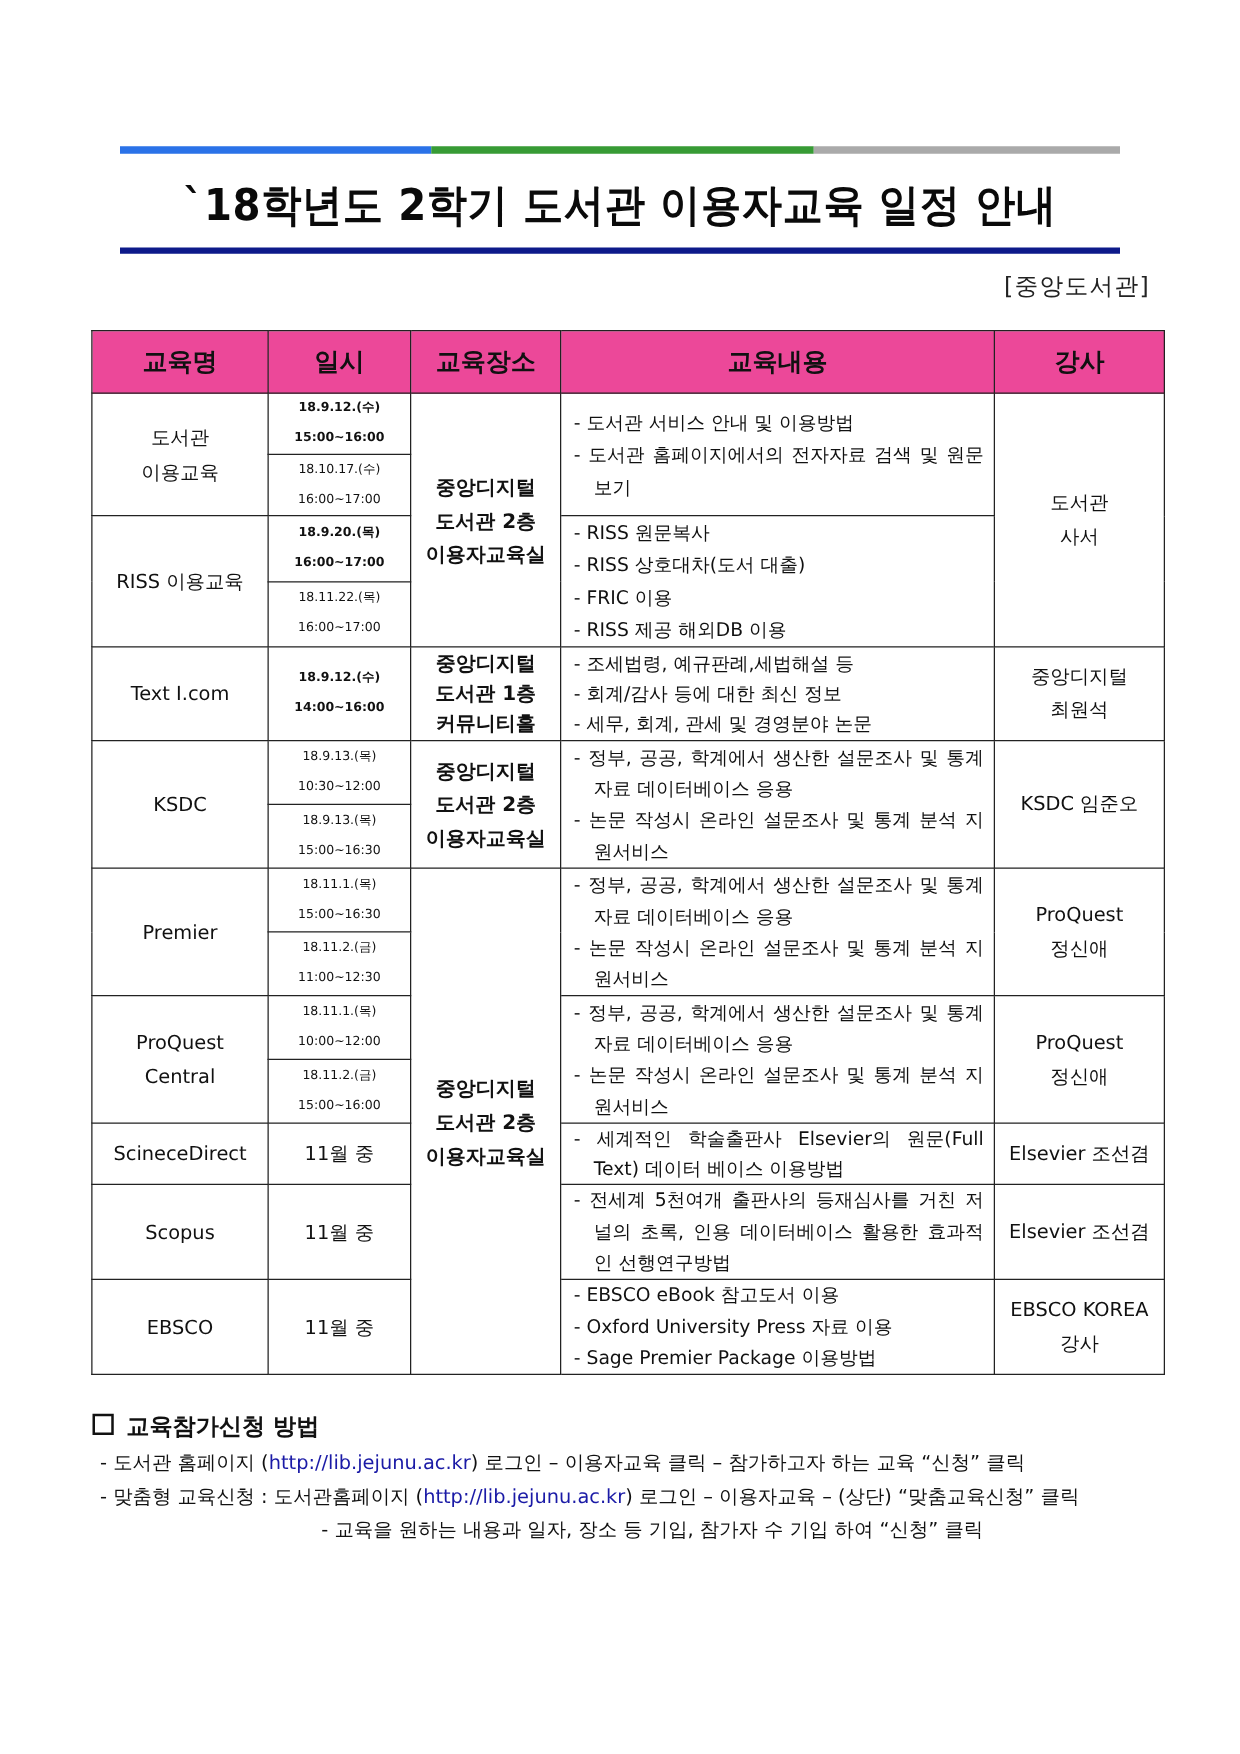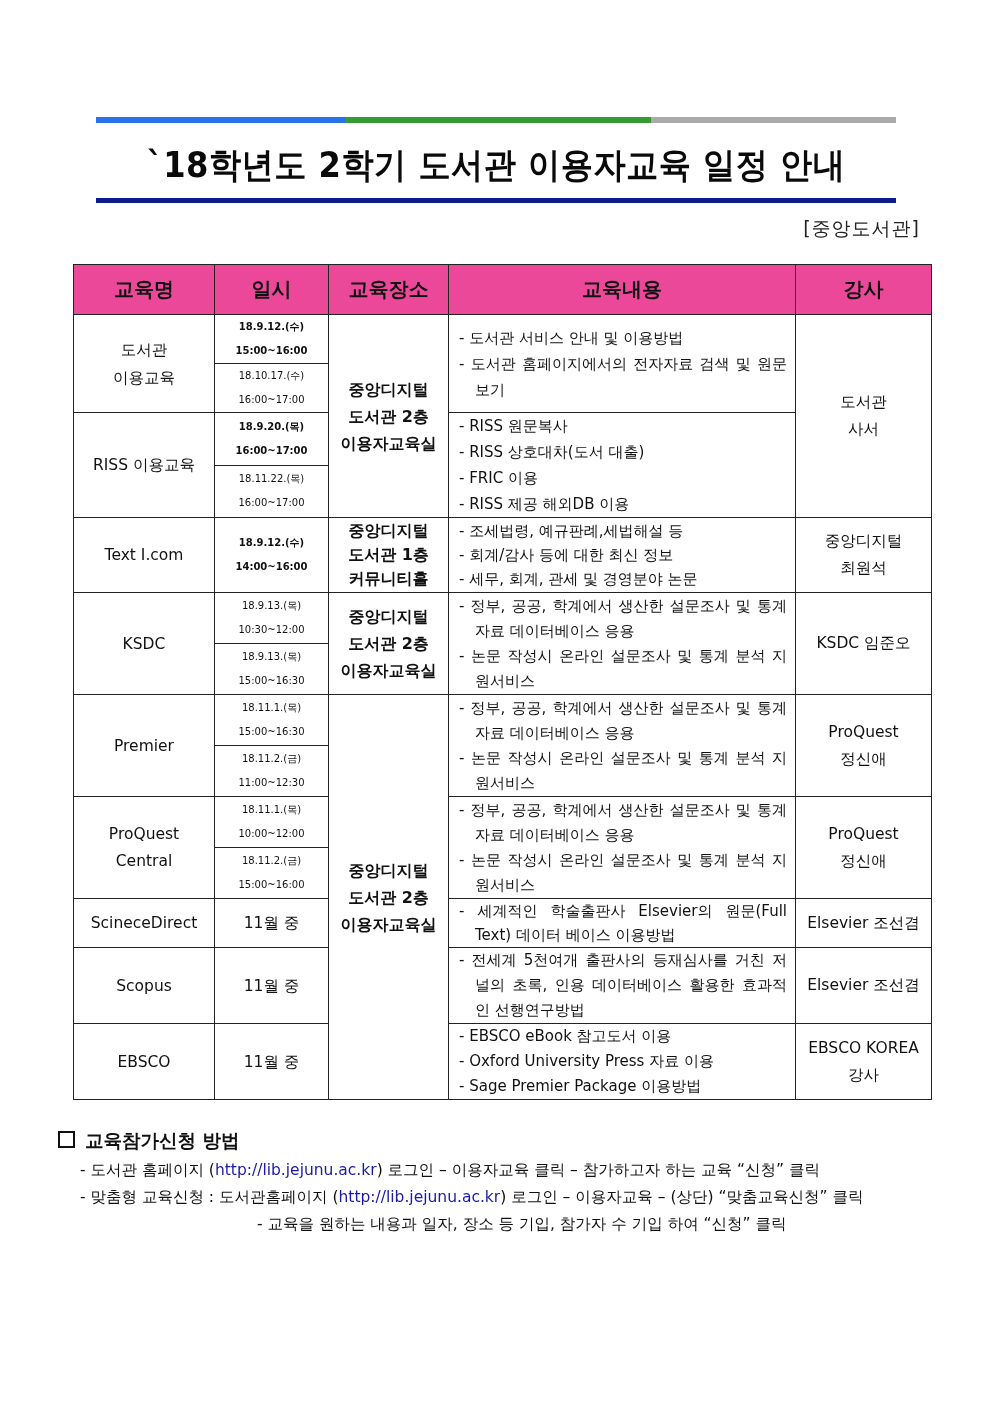--- a/index.html
+++ b/index.html
@@ -16,21 +16,21 @@
   table.sched td, table.sched th { border:1.3px solid #222; padding:0; vertical-align:middle; }
   table.sched th { background:#ec4899; height:49px; font-size:20px; font-weight:bold; text-align:center; }
   .c { text-align:center; font-size:15.5px; line-height:26px; }
   .dt { text-align:center; font-size:10px; line-height:24px; height:48px; }
   .dt.bold { font-weight:bold; }
   .place { text-align:center; font-size:16px; font-weight:bold; line-height:27px; }
   .content { font-size:15px; line-height:26px; padding:0 8px 0 10px !important; text-align:justify; }
   .content .ln { display:block; padding-left:16px; text-indent:-16px; }
   .inst { text-align:center; font-size:15.5px; line-height:27px; }
 
-  .sec-title { position:absolute; left:58px; top:1128px; font-size:18.5px; font-weight:bold; }
+  .sec-title { position:absolute; left:74px; top:1128px; font-size:18.5px; font-weight:bold; }
   .sec-title .box { display:inline-block; width:13px; height:13px; border:2px solid #111; margin-right:10px; vertical-align:-1px; }
   .line { position:absolute; font-size:15.5px; color:#111; white-space:nowrap; }
   .line a { color:#1a1aa6; }
 </style>
 </head>
 <body>
 
 <div class="bar" style="left:96px;width:249px;background:#2a72e8;"></div>
 <div class="bar" style="left:345px;width:306px;background:#379b35;"></div>
 <div class="bar" style="left:651px;width:245px;background:#aaaaaa;"></div>

